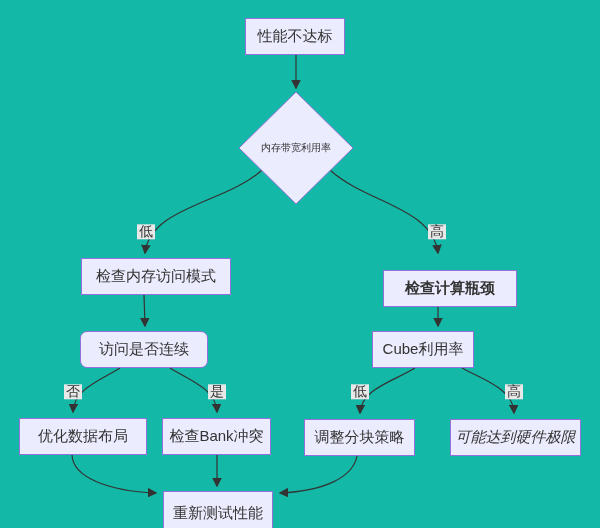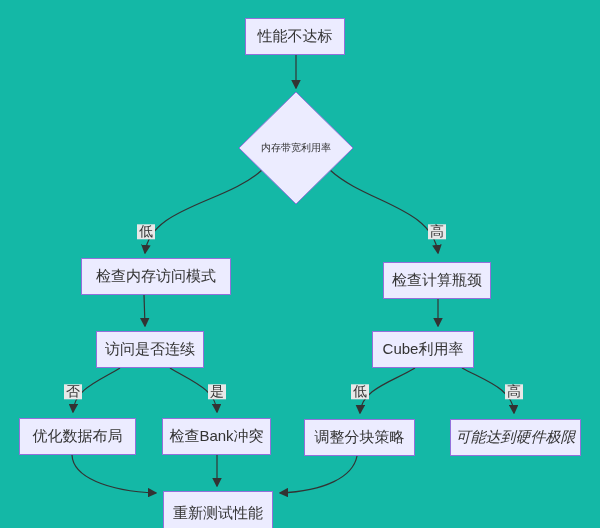--- a/index.html
+++ b/index.html
@@ -81,27 +81,27 @@
 
     <polygon class="diamond-shape" points="296,92 353,148 296,204 239,148"></polygon>
   </svg>
 
   <div class="node" style="left:245px; top:18px; width:100px; height:37px;">性能不达标</div>
 
   <div class="diamond-label" style="left:296px; top:148px;">内存带宽利用率</div>
 
   <div class="node" style="left:81px; top:258px; width:150px; height:37px;">检查内存访问模式</div>
 
-  <div class="node" style="left:383px; top:262px; width:108px; height:37px;">检查计算瓶颈</div>
+  <div class="node" style="left:383px; top:270px; width:134px; height:37px;font-weight:bold;">检查计算瓶颈</div>
 
-  <div class="node" style="left:96px; top:331px; width:108px; height:37px;">访问是否连续</div>
+  <div class="node" style="left:80px; top:331px; width:128px; height:37px;border-radius:7px;">访问是否连续</div>
 
   <div class="node" style="left:372px; top:331px; width:102px; height:37px;">Cube利用率</div>
 
-  <div class="node" style="left:19px; top:418px; width:117px; height:37px;">优化数据布局</div>
+  <div class="node" style="left:19px; top:418px; width:128px; height:37px;">优化数据布局</div>
 
   <div class="node" style="left:304px; top:419px; width:111px; height:37px;">调整分块策略</div>
 
   <div class="node" style="left:162px; top:418px; width:109px; height:37px;">检查Bank冲突</div>
 
   <div class="node" style="left:450px; top:419px; width:131px; height:37px;font-style:italic;">可能达到硬件极限</div>
 
   <div class="node" style="left:163px; top:491px; width:110px; height:45px;">重新测试性能</div>
 
   <div class="edge-label" style="left:146px; top:232px;">低</div>

